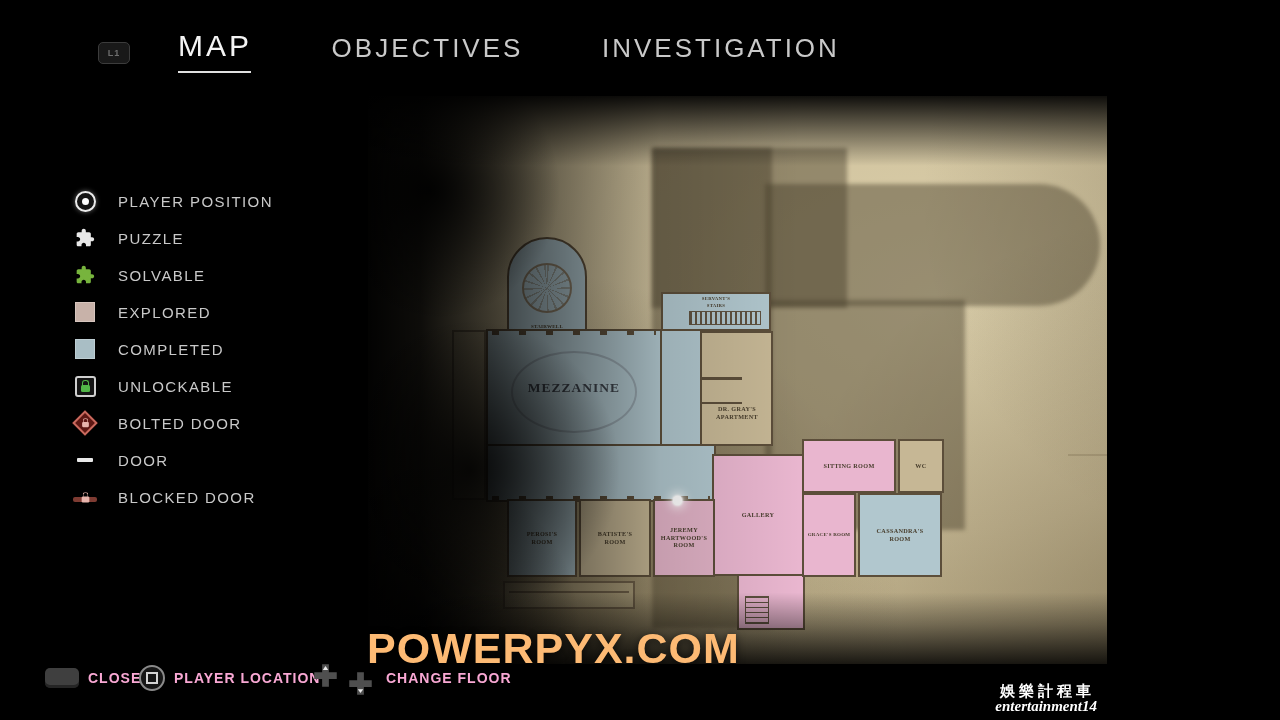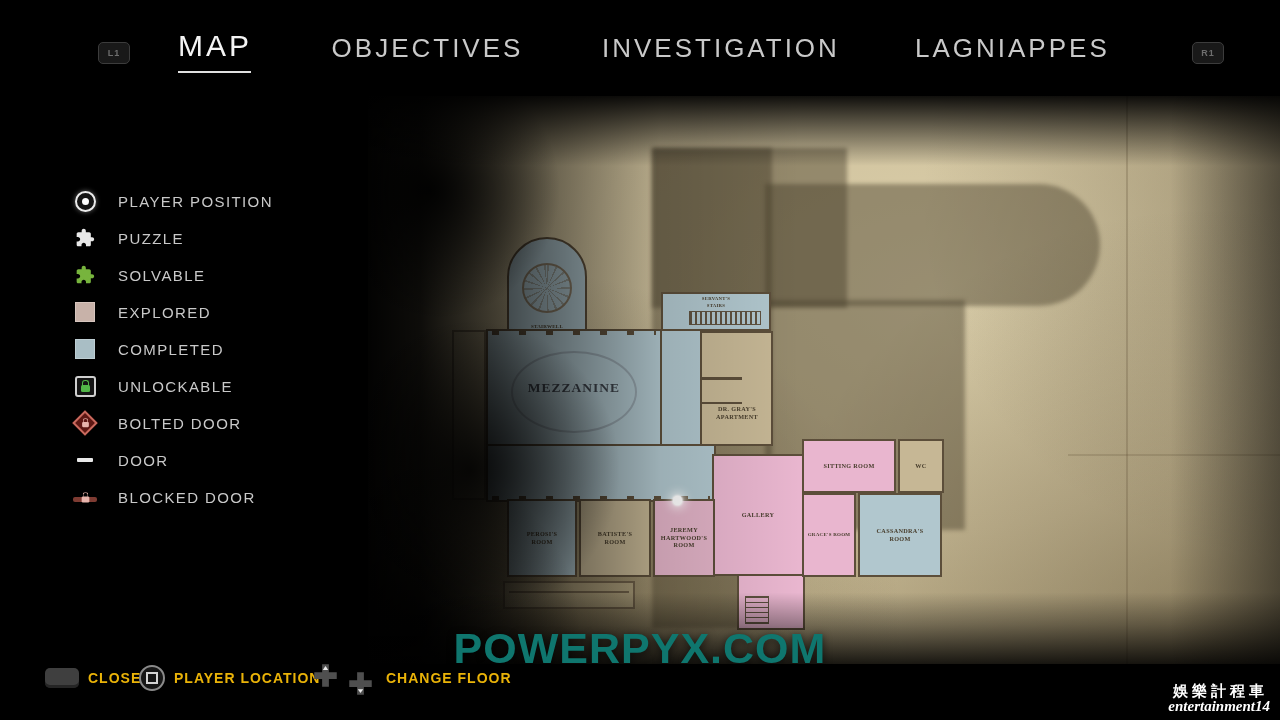--- a/index.html
+++ b/index.html
@@ -1,16 +1,16 @@
 <!DOCTYPE html>
 <html style="--paper: #cfc19c; --room_blue: #b1c7ce; --room_pink: #e9b6cf; --room_pink_muted: #e2b3c7; --room_tan: #c6b795; --wall: #5c4e3a; --explored: #c8b2a9; --completed: #a9bec5; --solvable_green: #77b43d; --puzzle_white: #e8e8e8; --locked_red: #cf3b30; --unlock_green: #52b548; --bolt_red: #c96a5e; --accent_underline: #e0e0e0;"><head>
 <meta charset="utf-8">
 <style>
   html,body{margin:0;padding:0;background:#000;}
-  #stage{position:relative;width:1280px;height:720px;overflow:hidden;background:#000;
+  #stage{position:relative;width:1107px;height:720px;overflow:hidden;background:#000;
          font-family:"Liberation Sans",sans-serif;}
   
   #paper{position:absolute;left:368px;top:96px;width:912px;height:568px;z-index:1;
     background:
       radial-gradient(circle at 18% 96%, rgba(70,58,35,.5), transparent 40%),
       radial-gradient(circle at 92% 100%, rgba(70,58,35,.45), transparent 45%),
       radial-gradient(circle at 100% 18%, rgba(60,50,30,.30), transparent 35%),
       radial-gradient(ellipse at 62% 35%, #dbcfab 0%, var(--paper) 45%, #bdae87 80%, #a99a74 100%);}
   #paper .fold-v{position:absolute;left:758px;top:0;width:2px;height:100%;background:rgba(90,75,50,.25);}
   #paper .fold-h{position:absolute;left:700px;top:358px;right:0;height:2px;background:rgba(90,75,50,.2);}
@@ -106,34 +106,34 @@
   .lock-pale{background:#e8b4ac;} .lock-pale::before{border-color:#e8b4ac;}
   .diamond-wrap{position:relative;width:24px;height:24px;display:flex;align-items:center;justify-content:center;}
   .diamond{position:absolute;width:14px;height:14px;transform:rotate(45deg);background:#5e1713;border:2px solid var(--bolt_red);}
   .diamond-wrap .lock{transform:scale(.75);z-index:1;margin-top:3px;}
   .blocked-wrap{position:relative;width:24px;height:24px;}
   .blocked-wrap .bar{position:absolute;left:0;top:12px;width:24px;height:5px;border-radius:2px;background:#7e3b32;}
   .blocked-wrap .lock{position:absolute;left:7.5px;top:6px;transform:scale(.85);}
   .icon-door{width:16px;height:3.5px;background:#e8e8e8;border-radius:1px;}
   
   #footer{position:absolute;left:0;top:656px;width:1280px;height:64px;z-index:15;}
-  .foot-label{position:absolute;top:14px;font-size:14px;font-weight:700;letter-spacing:1px;color:#eab308;}
+  .foot-label{position:absolute;top:14px;font-size:14px;font-weight:700;letter-spacing:1px;color:#f9a8d4;}
   #icon-touchpad{position:absolute;left:45px;top:12px;width:34px;height:20px;background:#3f3f3f;border-radius:5px;
     box-shadow:inset 0 -3px 0 rgba(0,0,0,.4);cursor:pointer;}
   #lbl-close{left:88px;}
   #icon-square-btn{position:absolute;left:139px;top:9px;width:22px;height:22px;border:2px solid #8a8a8a;border-radius:50%;
     background:#161616;display:flex;align-items:center;justify-content:center;cursor:pointer;}
   #icon-square-btn i{width:8px;height:8px;border:2px solid #d4d4d4;}
   #lbl-player-location{left:174px;}
   .dpad{position:absolute;width:27px;height:27px;cursor:pointer;}
   #icon-dpad-up{left:312px;top:6px;} #icon-dpad-down{left:347px;top:14px;}
   #lbl-change-floor{left:386px;}
   
   #powerpyx{position:absolute;left:50%;top:624px;transform:translateX(-50%);z-index:20;
-    font-size:43px;font-weight:800;letter-spacing:1px;color:#0f766e;text-shadow:0 2px 8px rgba(0,0,0,.65);}
+    font-size:43px;font-weight:800;letter-spacing:1px;color:#fdba74;text-shadow:0 2px 8px rgba(0,0,0,.65);}
   #floor-label{position:absolute;left:1066px;top:623px;z-index:6;font-size:27px;letter-spacing:2px;
     color:rgba(58,47,22,.8);}
   #wm-cn{position:absolute;right:12px;top:682px;z-index:20;text-align:right;color:#fff;
     font-size:15px;font-weight:700;letter-spacing:4px;text-shadow:0 1px 3px #000;}
   #wm-handle{position:absolute;right:10px;top:698px;z-index:20;color:#fff;font-size:15px;font-weight:700;
     font-family:"Liberation Serif",serif;font-style:italic;text-shadow:0 1px 3px #000;}
 </style>
 </head>
 <body>
 
@@ -212,21 +212,20 @@
   <div class="fog" id="fog-right"></div>
 
   <div id="topnav">
     <div class="shoulder" id="btn-l1">
       <span>L1</span>
     </div>
     <div class="navtab" id="tab-map"><span>MAP</span></div>
     <div id="tab-map-underline"></div>
     <div class="navtab" id="tab-investigation"><span>INVESTIGATION</span></div>
     <div class="navtab" id="tab-objectives"><span>OBJECTIVES</span></div>
-    <div class="navtab" id="tab-lagniappes"><span>LAGNIAPPES</span></div>
     <div class="shoulder" id="btn-r1">
       <span>R1</span>
     </div>
   </div>
 
   <div id="legend">
     <div class="leg-row">
       <span class="leg-icon">
           <span class="icon-pp">
             <i></i>

